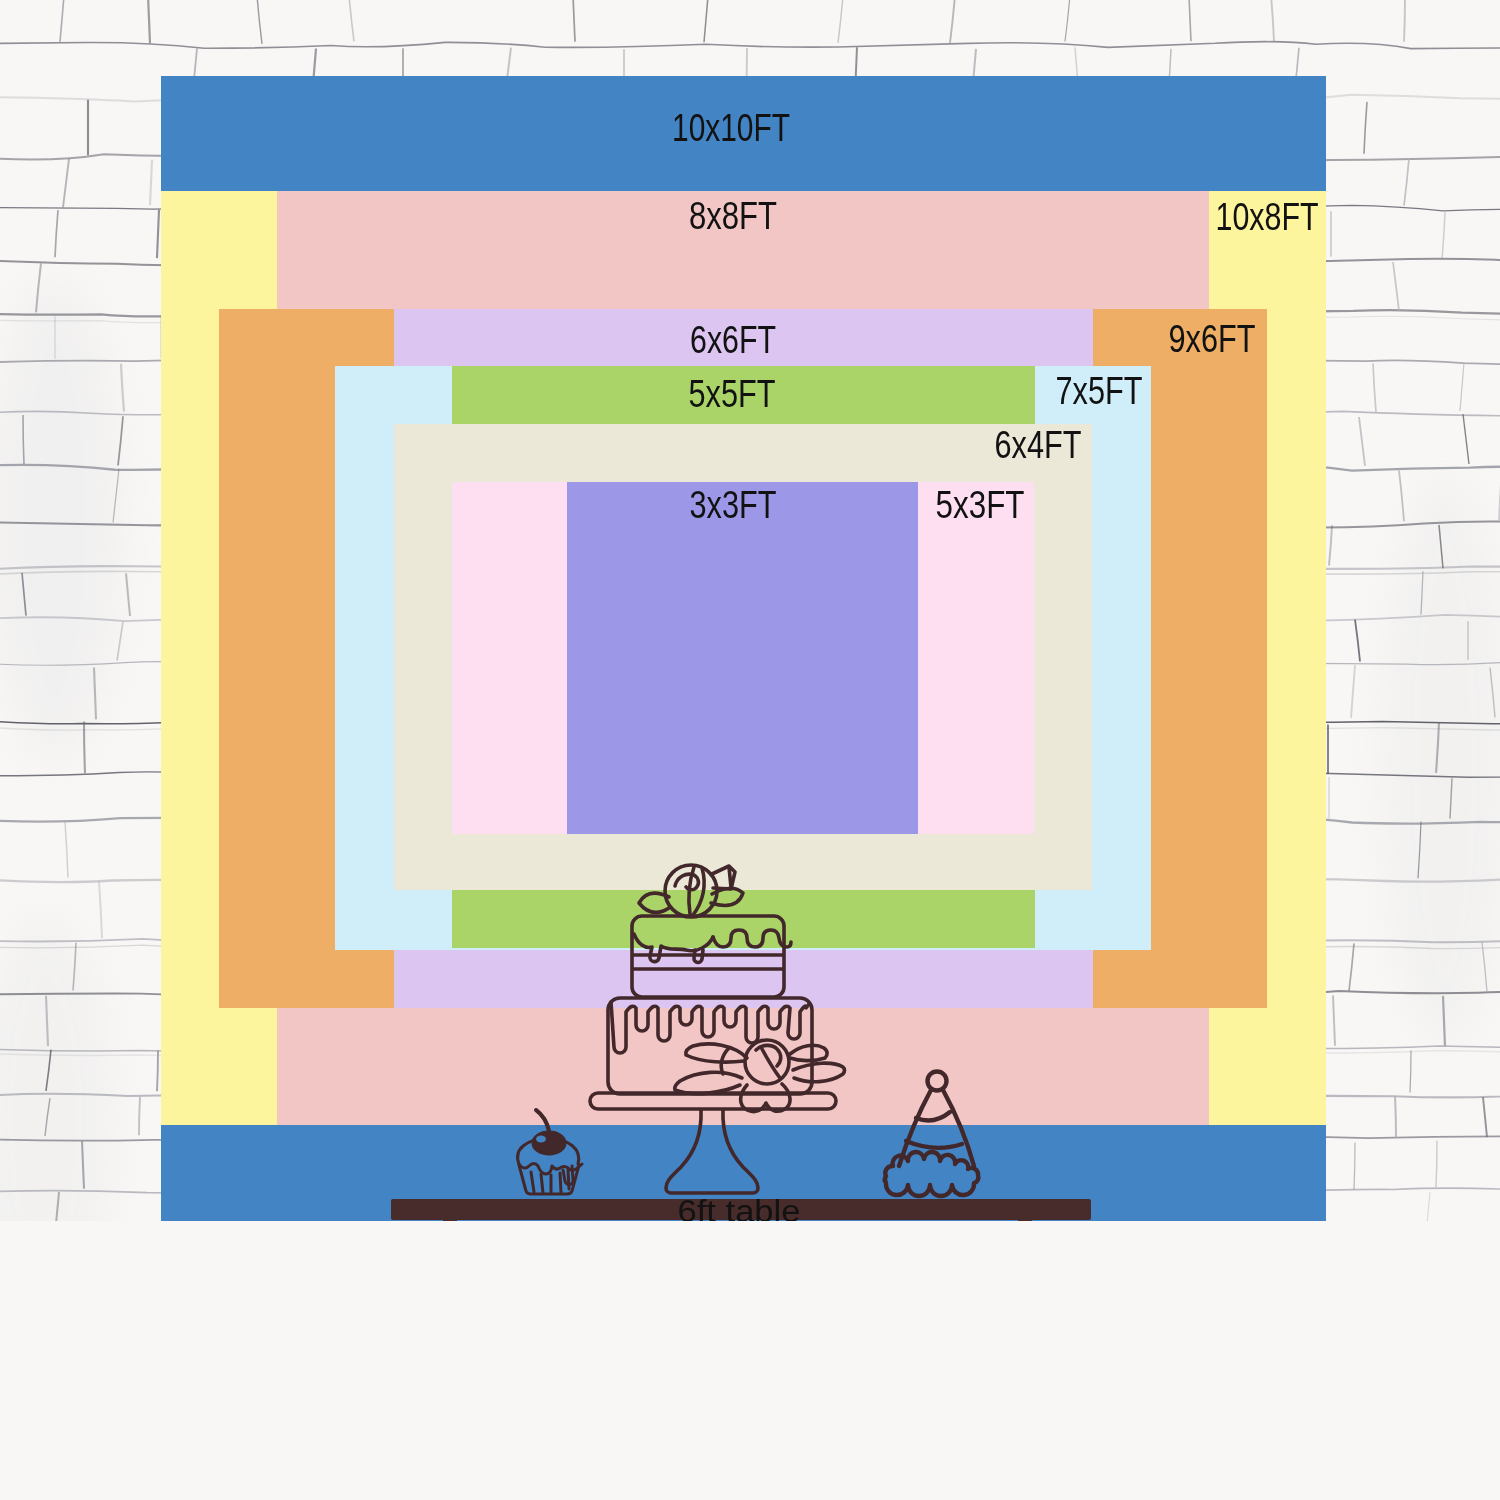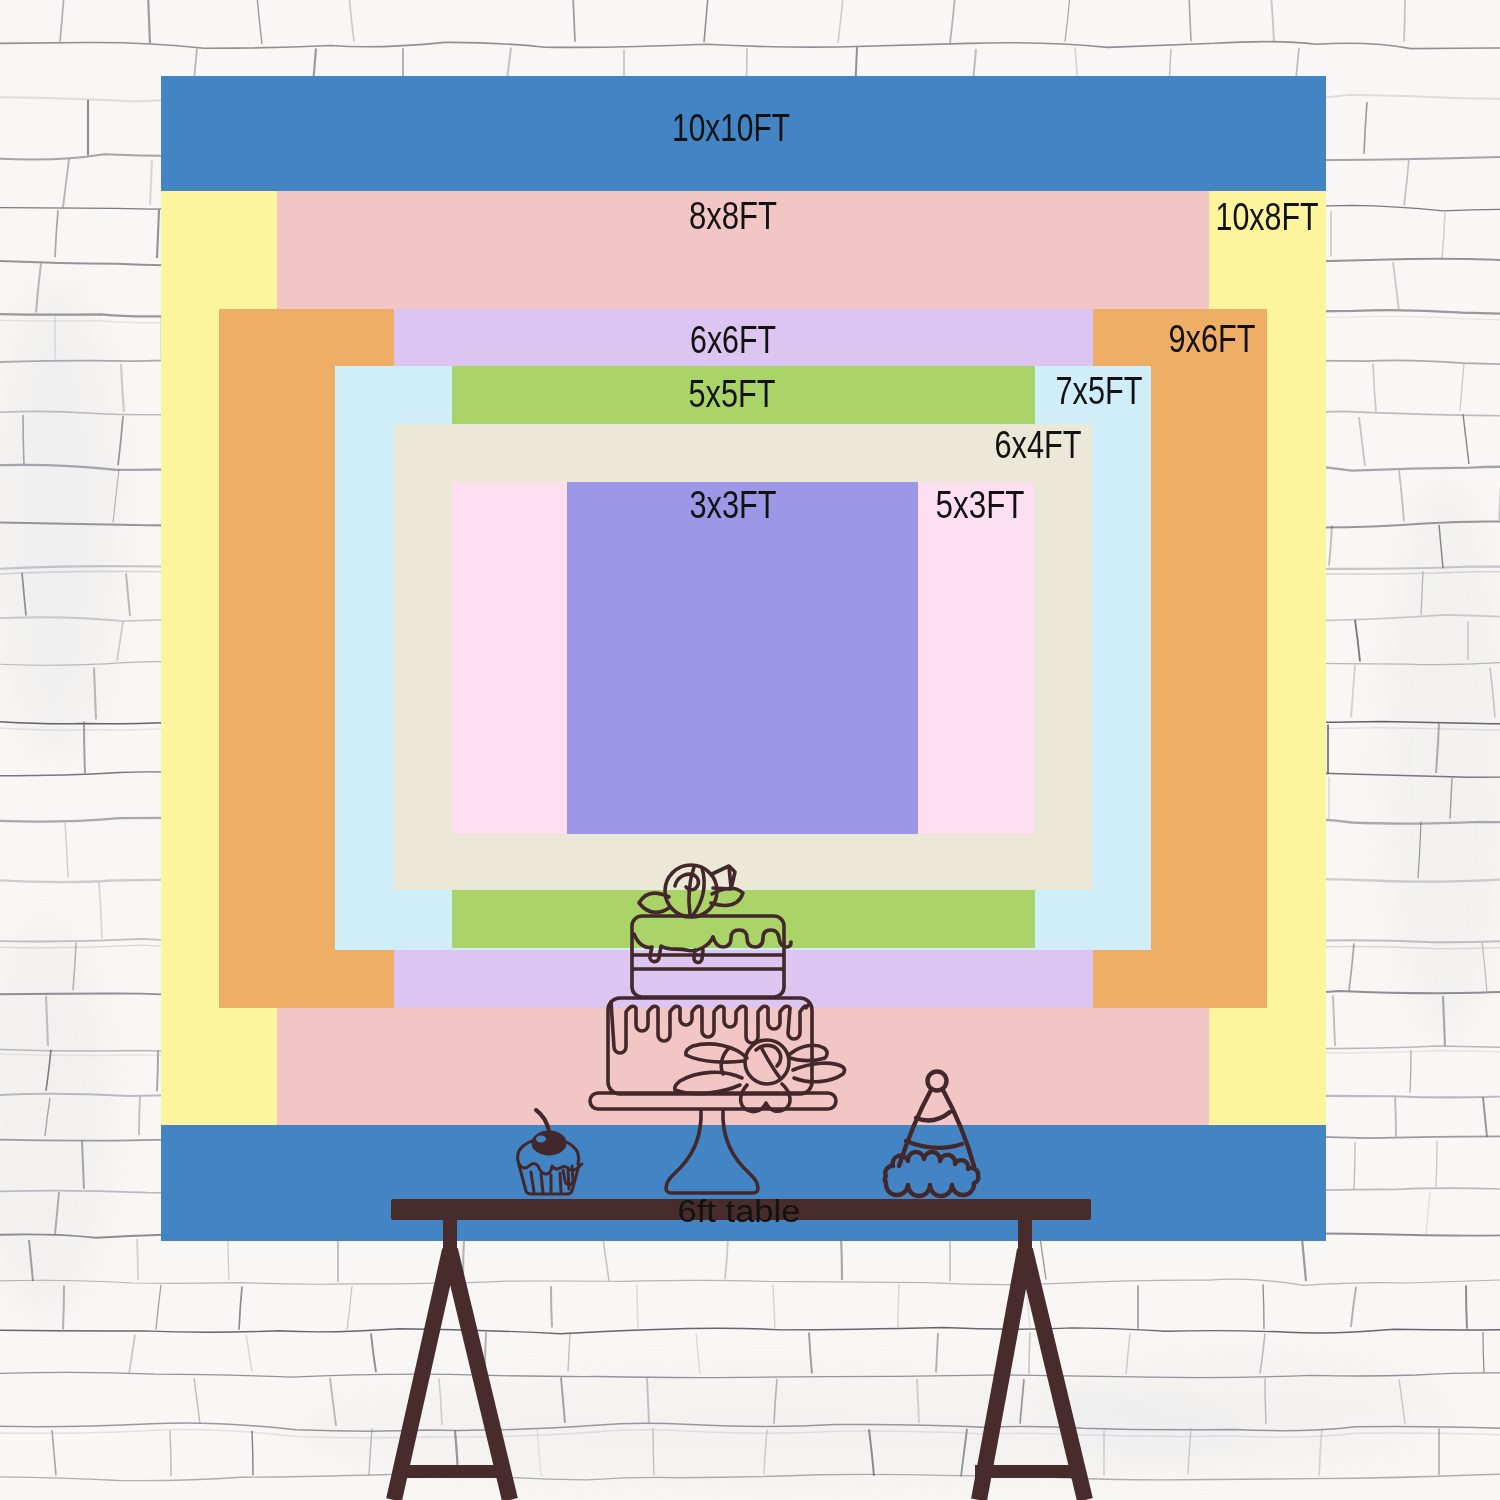--- a/index.html
+++ b/index.html
@@ -1,15 +1,15 @@
 <!DOCTYPE html>
 <html><head><meta charset="utf-8">
 <style>
 html,body{margin:0;padding:0;background:#f8f7f5}
-#page{position:relative;width:1500px;height:1500px;overflow:hidden;font-family:"Liberation Sans",sans-serif}
+#page{position:relative;width:1500px;height:1221px;overflow:hidden;font-family:"Liberation Sans",sans-serif}
 </style></head>
 <body>
 <div id="page">
 <svg width="1500" height="1500" viewBox="0 0 1500 1500" font-family="Liberation Sans, sans-serif">
 <defs>
         <filter id="soft" x="-50%" y="-50%" width="200%" height="200%">
           <feGaussianBlur stdDeviation="16"></feGaussianBlur>
         </filter>
       </defs>
 

